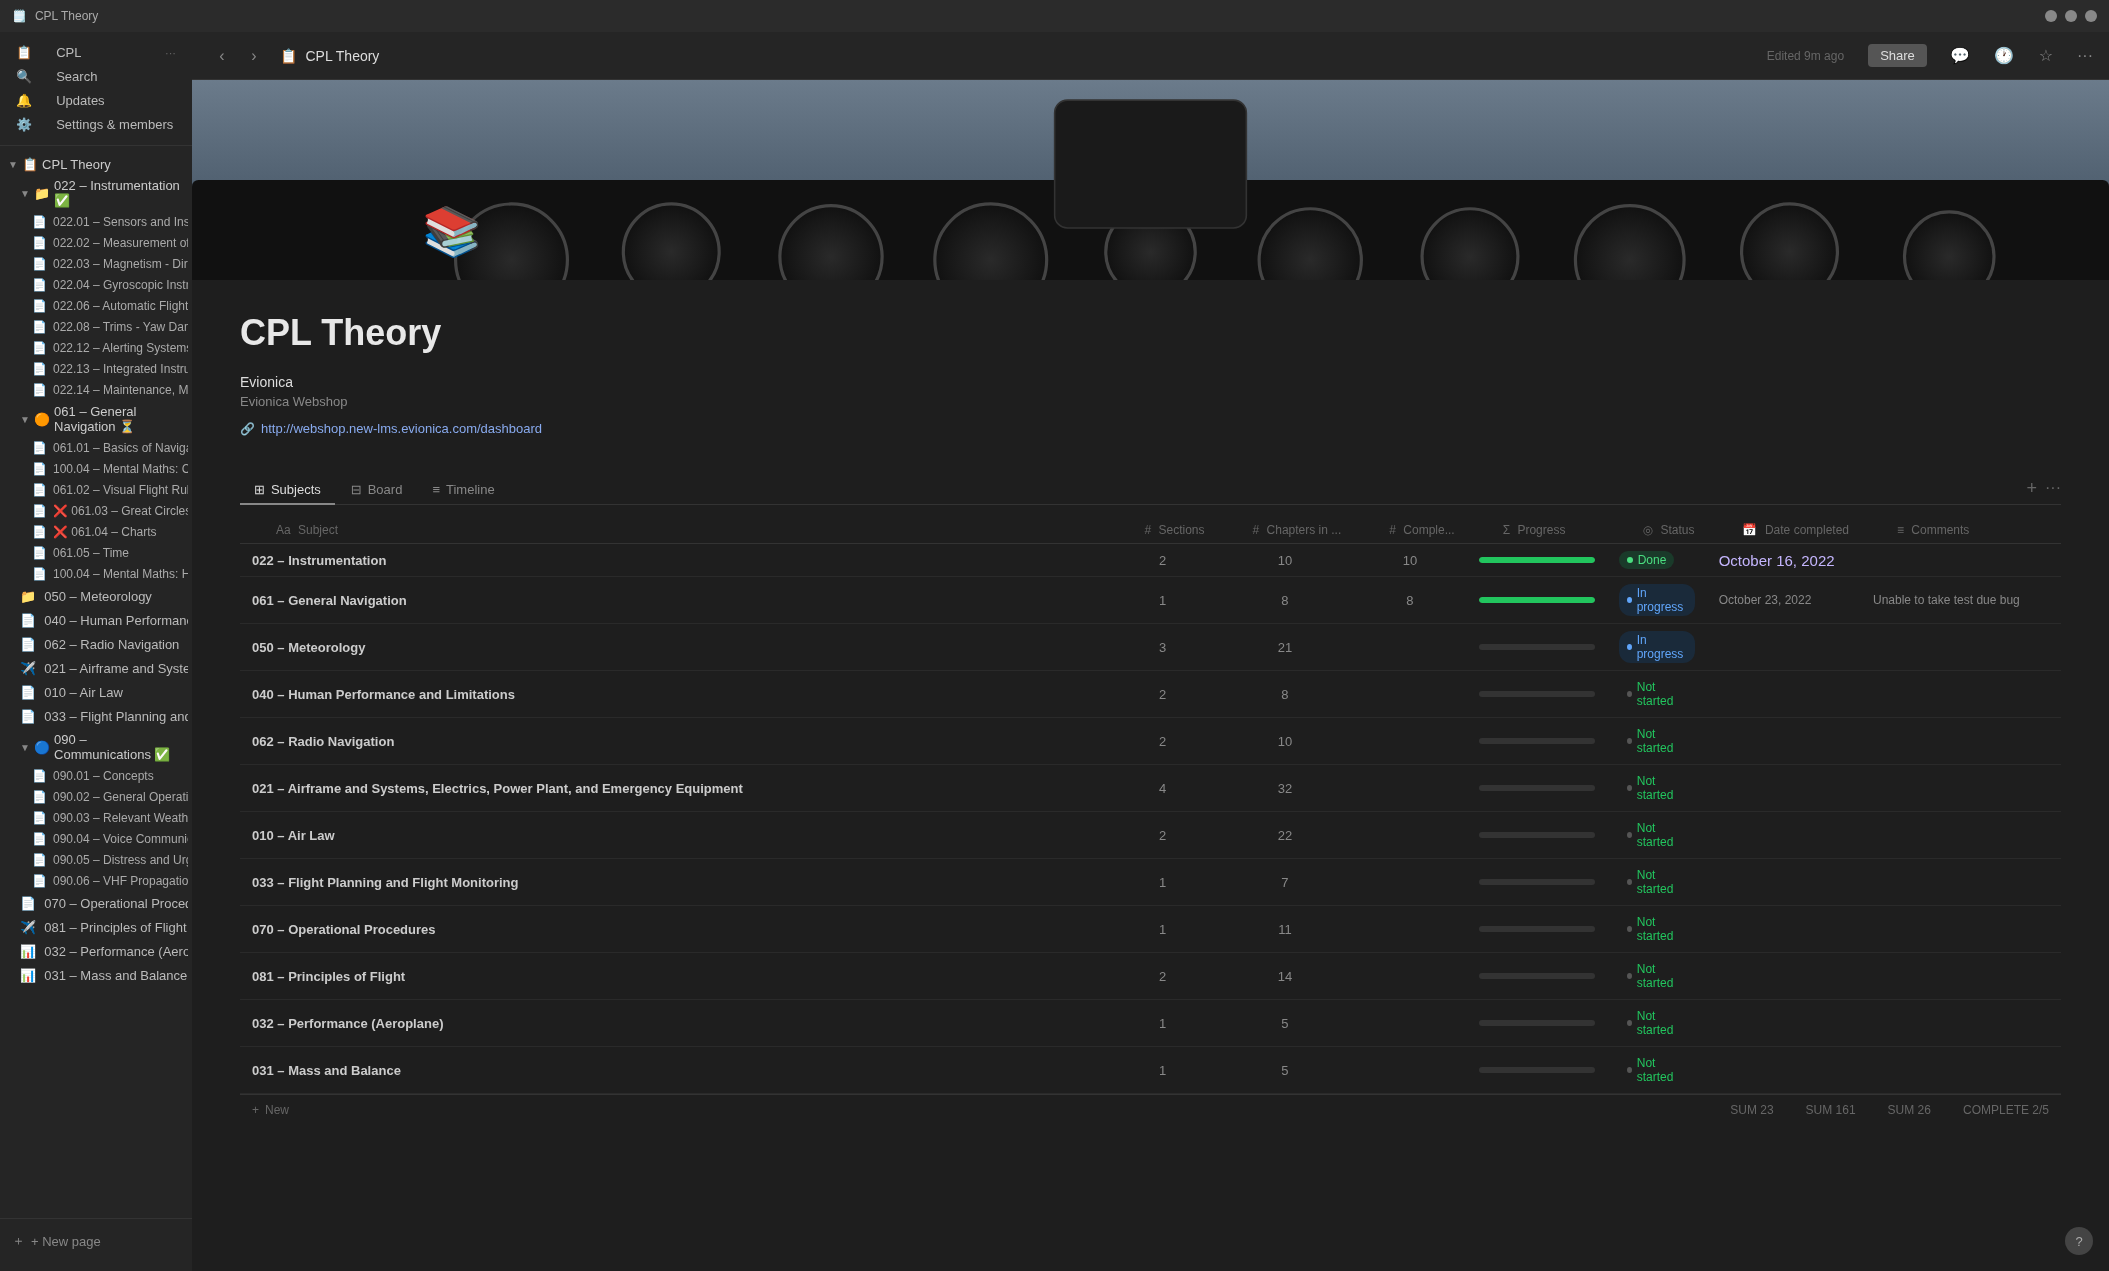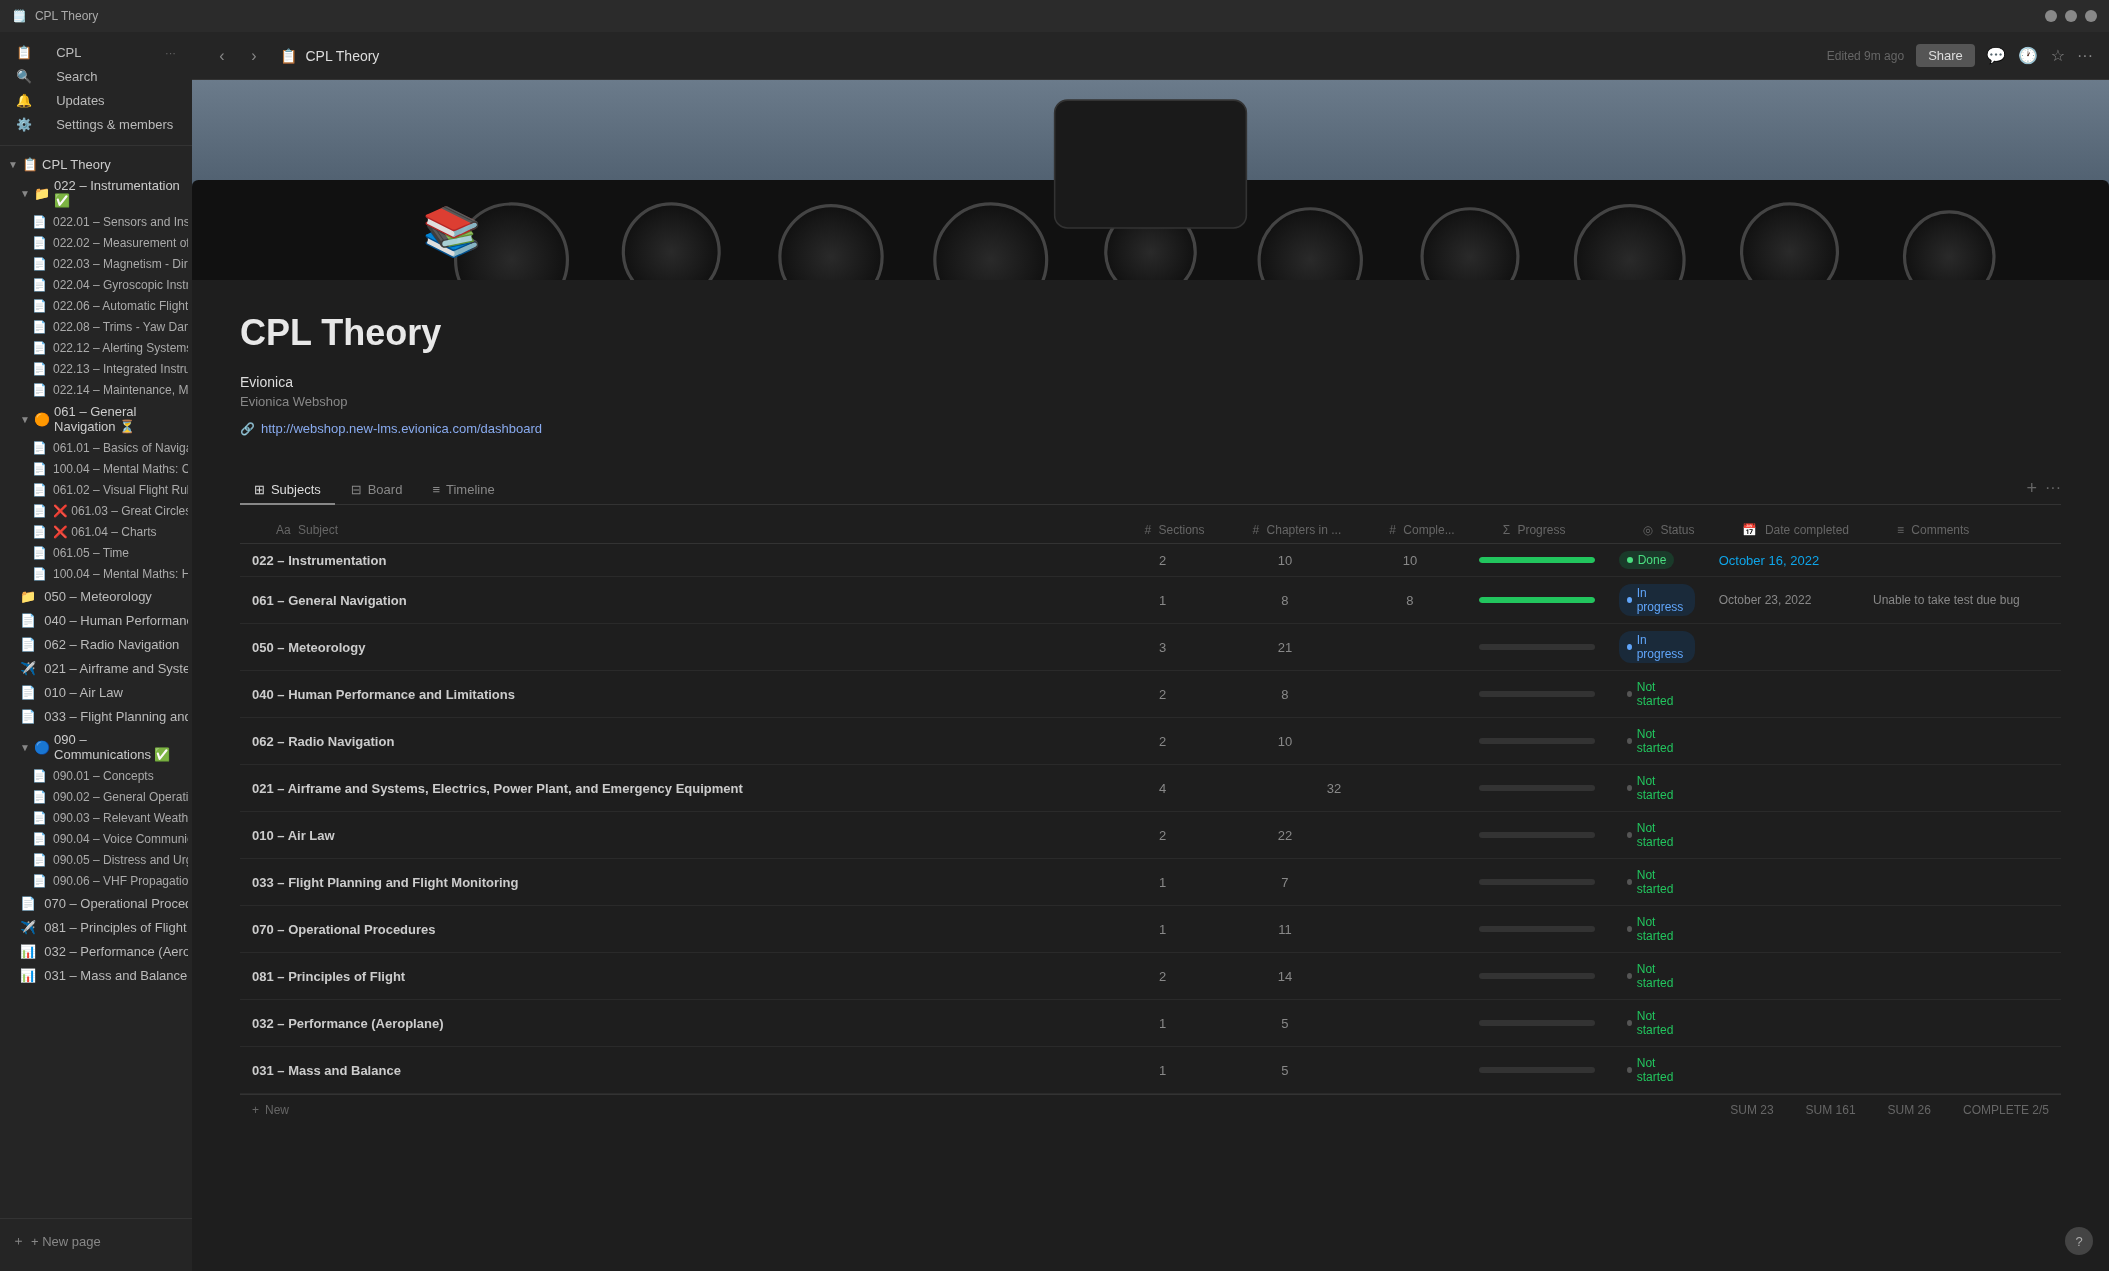--- a/index.html
+++ b/index.html
@@ -124,21 +124,21 @@
       width: 28px; height: 28px;
       border-radius: 4px;
       border: none;
       background: transparent;
       color: #888;
       cursor: pointer;
       font-size: 16px;
       display: flex; align-items: center; justify-content: center;
     }
     .page-icon-title { display: flex; align-items: center; gap: 8px; font-size: 14px; font-weight: 500; color: #ddd; }
-    .top-bar-right { margin-left: auto; display: flex; align-items: center; gap: 12px; }
+    .top-bar-right { margin-left: auto; display: flex; align-items: center; gap: 24px; }
     .edited-text { font-size: 12px; color: #666; }
     .share-btn {
       padding: 4px 12px;
       background: #555;
       border: none;
       border-radius: 4px;
       color: #ddd;
       cursor: pointer;
       font-size: 13px;
     }
@@ -642,21 +642,21 @@
     <td class="col-subject">022 – Instrumentation</td>
     <td class="col-sections" style="text-align:center;color:#888">2</td>
     <td class="col-chapters" style="text-align:center;color:#888">10</td>
     <td class="col-complete" style="text-align:center;color:#888">10</td>
     <td class="col-progress">
       <div class="progress-bar-bg">
         <div class="progress-bar-fill" style="width:100%"></div>
       </div>
     </td>
     <td class="col-status"><span class="status-badge status-done"><span class="status-dot dot-done"></span>Done</span></td>
-    <td class="col-date" style="color:#0ea5e9;font-size:13px">October 16, 2022</td>
+    <td class="col-date" style="color:#c4b5fd;font-size:15px">October 16, 2022</td>
     <td class="col-comments" style="color:#888;font-size:12px"></td>
   </tr>
               <tr>
     <td class="col-subject">061 – General Navigation</td>
     <td class="col-sections" style="text-align:center;color:#888">1</td>
     <td class="col-chapters" style="text-align:center;color:#888">8</td>
     <td class="col-complete" style="text-align:center;color:#888">8</td>
     <td class="col-progress">
       <div class="progress-bar-bg">
         <div class="progress-bar-fill" style="width:100%"></div>
@@ -704,21 +704,21 @@
         <div class="progress-bar-fill" style="width:0%"></div>
       </div>
     </td>
     <td class="col-status"><span class="status-badge status-not-started"><span class="status-dot dot-not-started"></span>Not started</span></td>
     <td class="col-date" style="color:#888;font-size:12px"></td>
     <td class="col-comments" style="color:#888;font-size:12px"></td>
   </tr>
               <tr>
     <td class="col-subject">021 – Airframe and Systems, Electrics, Power Plant, and Emergency Equipment</td>
     <td class="col-sections" style="text-align:center;color:#888">4</td>
-    <td class="col-chapters" style="text-align:right;color:#888">32</td>
+    <td class="col-chapters" style="text-align:center;color:#888">32</td>
     <td class="col-complete" style="text-align:center;color:#888"></td>
     <td class="col-progress">
       <div class="progress-bar-bg">
         <div class="progress-bar-fill" style="width:0%"></div>
       </div>
     </td>
     <td class="col-status"><span class="status-badge status-not-started"><span class="status-dot dot-not-started"></span>Not started</span></td>
     <td class="col-date" style="color:#888;font-size:12px"></td>
     <td class="col-comments" style="color:#888;font-size:12px"></td>
   </tr>

